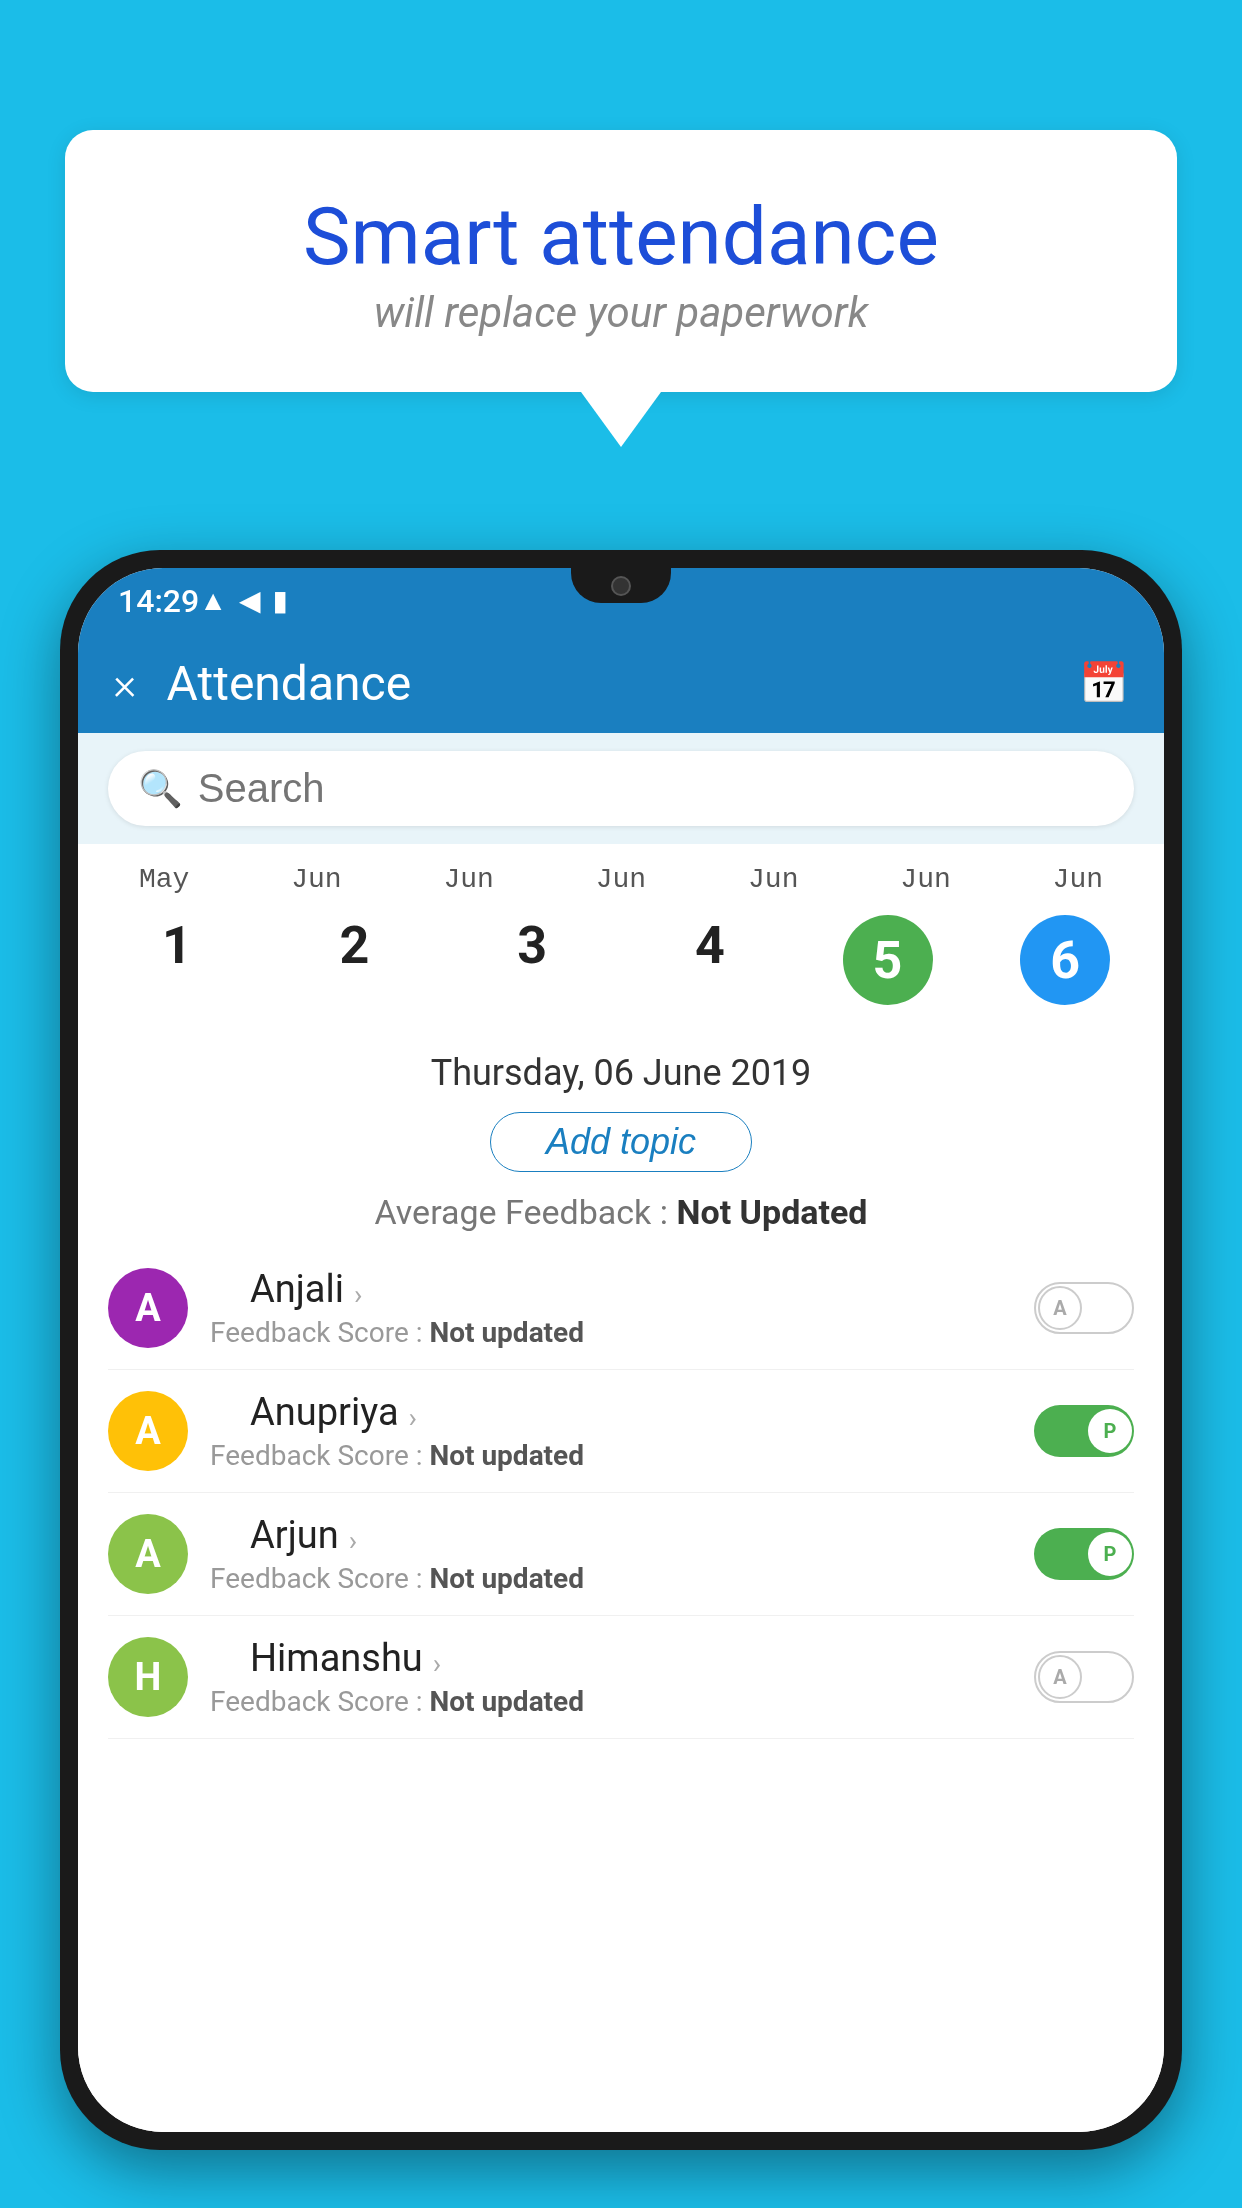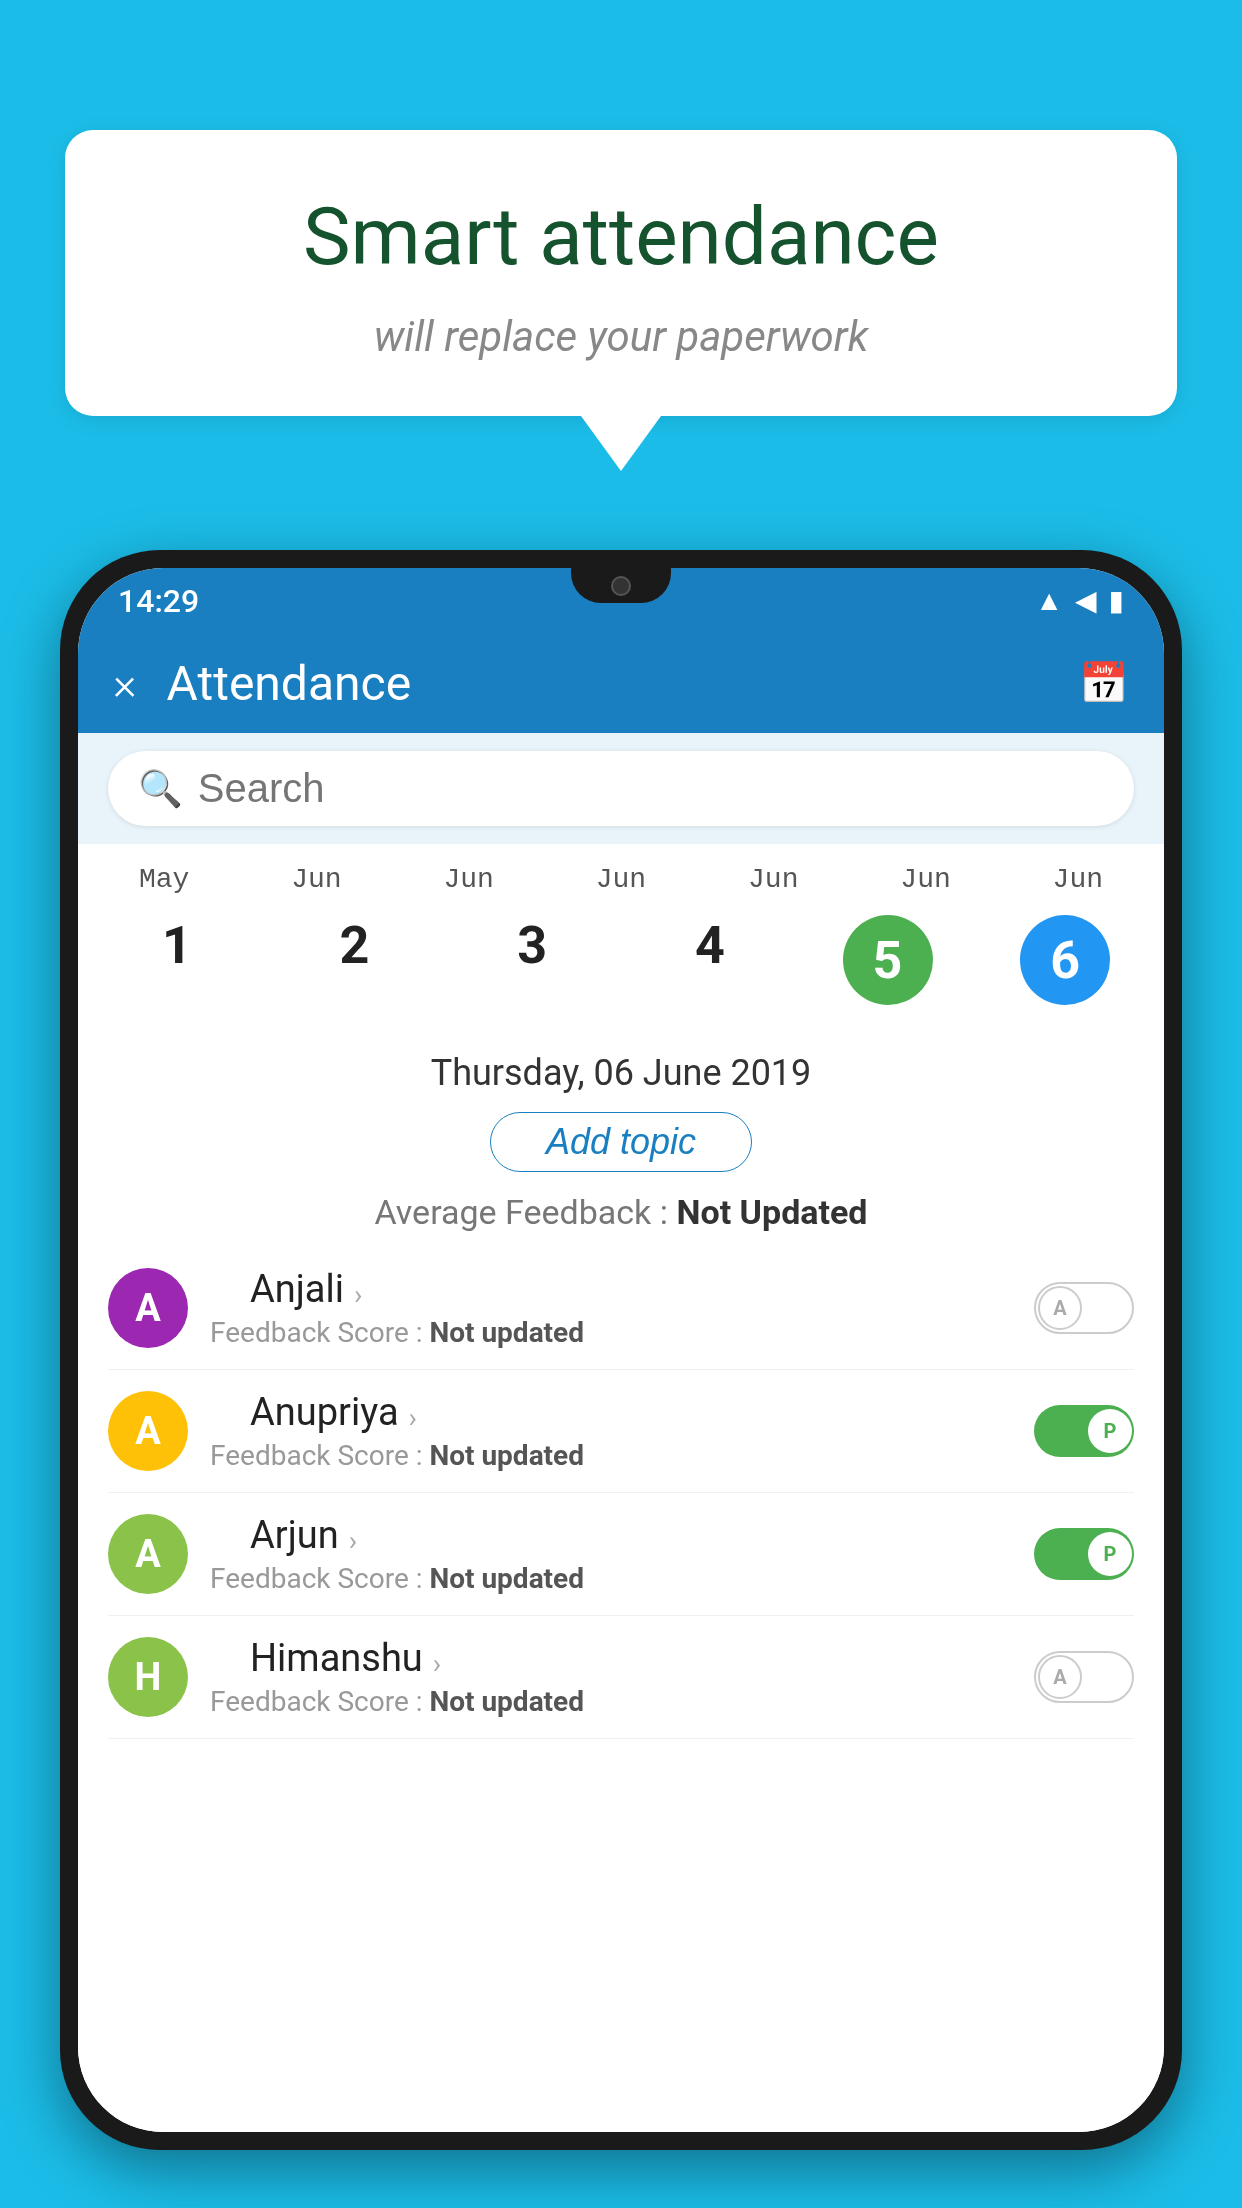--- a/index.html
+++ b/index.html
@@ -27,24 +27,24 @@
     .speech-bubble {
       background: white;
       border-radius: 28px;
       padding: 60px 60px 55px;
       text-align: center;
       width: 100%;
       box-shadow: 0 4px 20px rgba(0,0,0,0.1);
     }
 
     .speech-bubble-title {
-      color: #14532d;
+      color: #1d4ed8;
       font-size: 80px;
       font-weight: 400;
-      margin-bottom: 28px;
+      margin-bottom: 4px;
     }
 
     .speech-bubble-subtitle {
       color: #888;
       font-size: 42px;
       font-weight: 400;
       font-style: italic;
     }
 
     .speech-bubble-arrow {
@@ -78,21 +78,20 @@
       display: flex;
       flex-direction: column;
     }
 
     
     .status-bar {
       background: #1A7FC0;
       height: 65px;
       display: flex;
       align-items: center;
-      justify-content: space-between;
       padding: 0 40px;
       flex-shrink: 0;
     }
 
     .status-time {
       color: white;
       font-size: 32px;
       font-weight: 500;
     }
 

